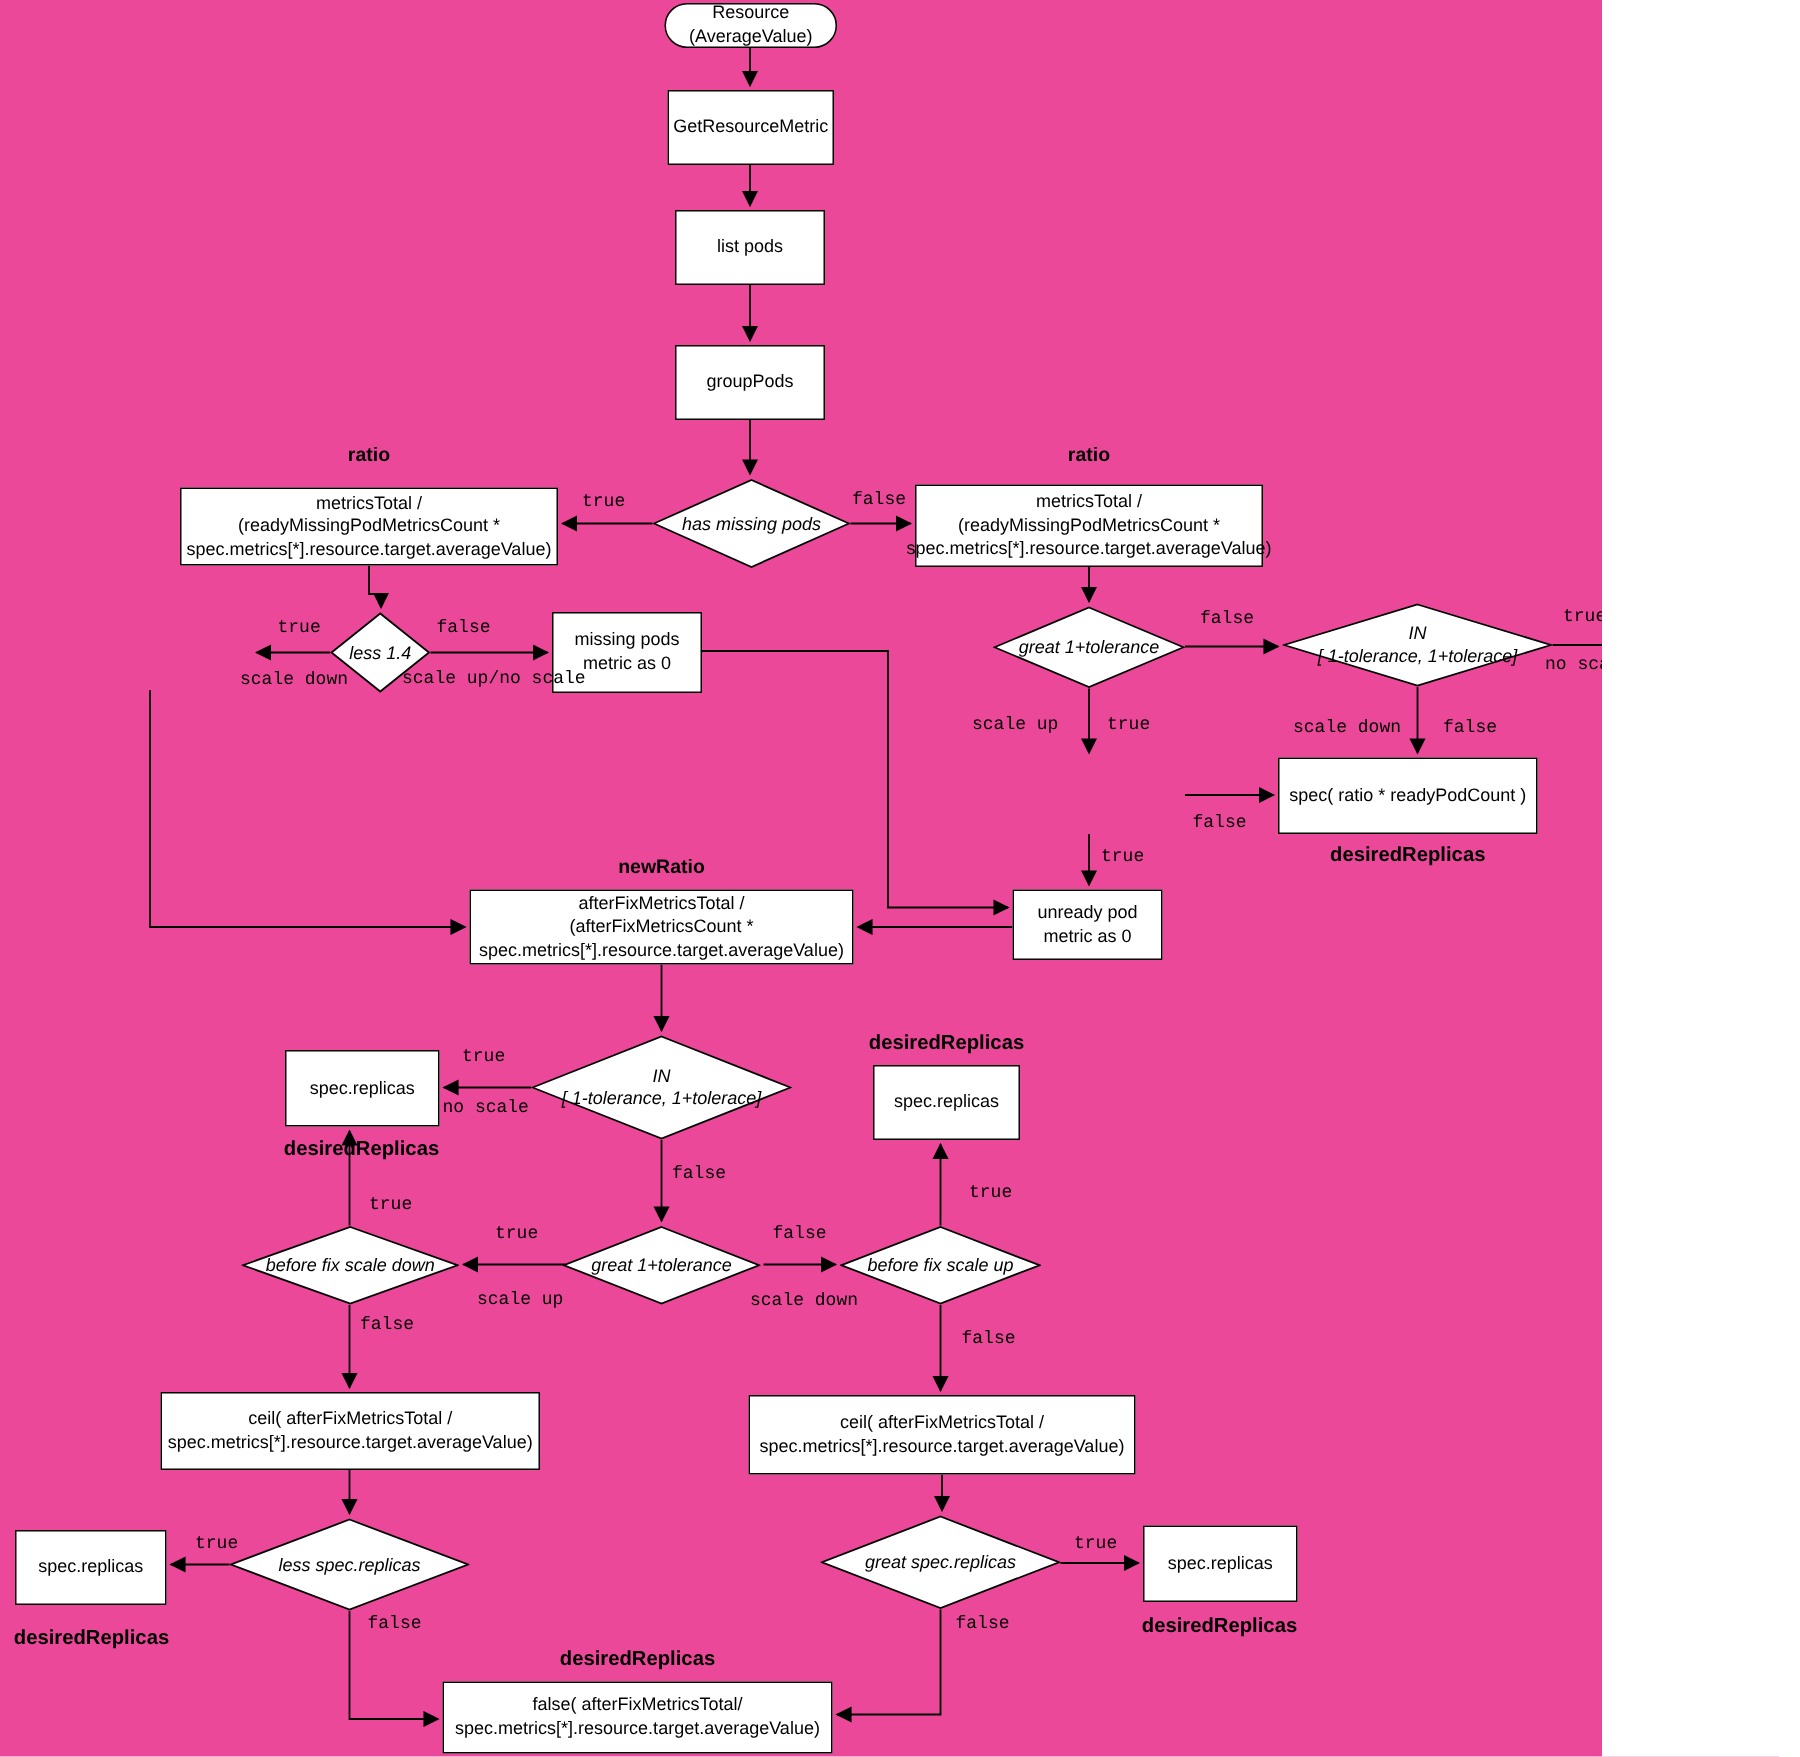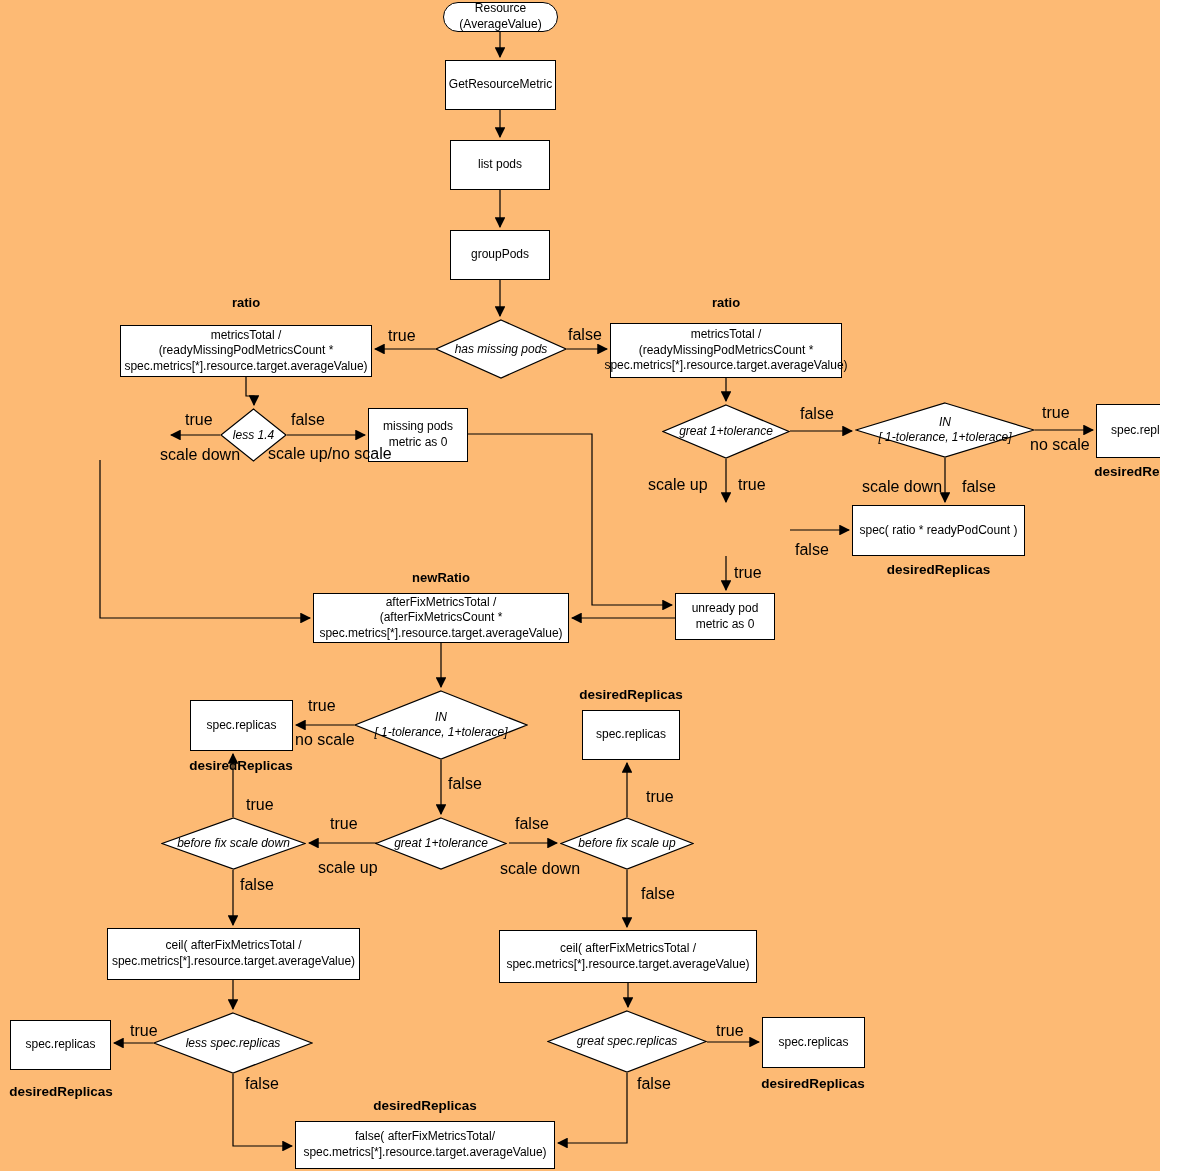--- a/index.html
+++ b/index.html
@@ -1,36 +1,36 @@
 <!DOCTYPE html>
 <html><head>
 <meta charset="utf-8">
 <style>
   html,body{margin:0;padding:0;background:#fff;}
   #canvas{
-    position:relative;width:1160px;height:1171px;background:#fdba74;overflow:hidden;
+    position:relative;width:1068px;height:1171px;background:#ec4899;overflow:hidden;
     font-family:"Liberation Sans", sans-serif;color:#000;
   }
   #edges{position:absolute;left:0;top:0;width:1200px;height:1171px;}
   #edges polyline{fill:none;stroke:#000;stroke-width:1.2;}
   .rect{
     position:absolute;border:1px solid #000;background:#fff;box-sizing:border-box;
     display:flex;align-items:center;justify-content:center;text-align:center;
     font-size:12px;line-height:1.3;white-space:pre;overflow:visible;
   }
   .pill{border-radius:15px;}
   .diamond{position:absolute;font-style:italic;}
   .diamond .dshape{position:absolute;left:0;top:0;display:block;}
   .diamond .dshape polygon{fill:#fff;stroke:#000;stroke-width:1.2;}
   .dtext{
     position:absolute;left:0;top:0;width:100%;height:100%;
     display:flex;align-items:center;justify-content:center;text-align:center;
     font-size:12px;line-height:1.25;white-space:pre;
   }
-  .elabel{position:absolute;font-size:16px;white-space:nowrap;}
+  .elabel{position:absolute;font-size:12px;white-space:nowrap;font-family:Liberation Mono, monospace;}
   .caption{position:absolute;font-size:13.5px;font-weight:bold;text-align:center;white-space:nowrap;}
   .bold-title{position:absolute;font-size:13px;font-weight:bold;text-align:center;white-space:nowrap;}
 </style>
 </head>
 <body>
 
 <div id="canvas">
 
   <svg id="edges" xmlns="http://www.w3.org/2000/svg">
     <defs>

